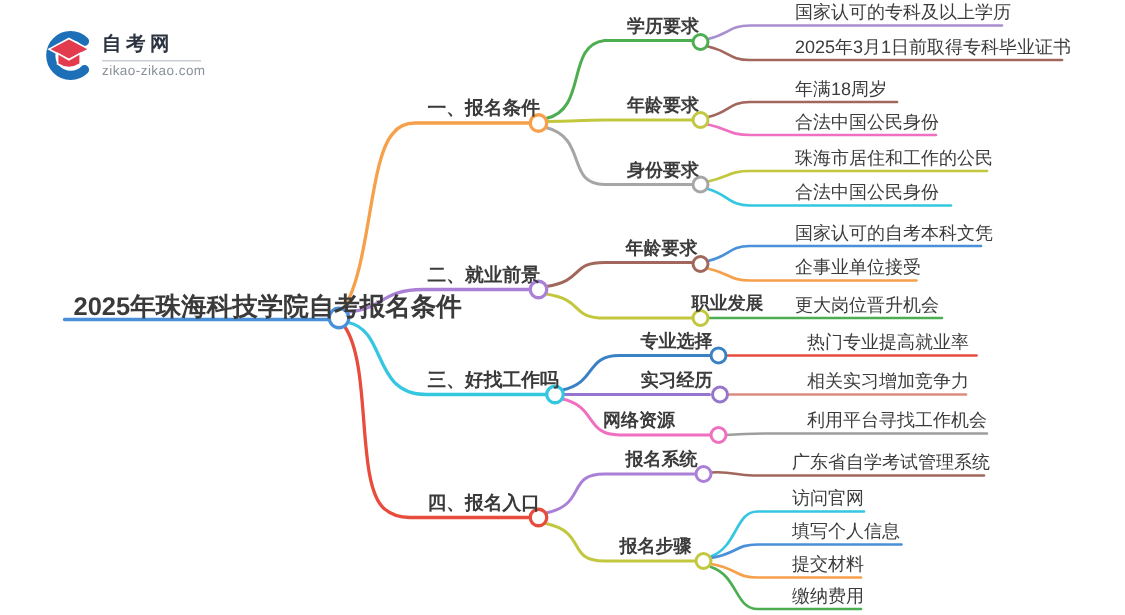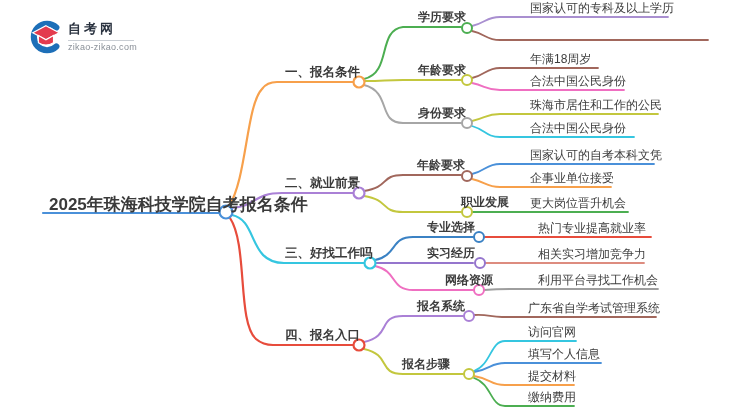--- a/index.html
+++ b/index.html
@@ -104,25 +104,26 @@
   <div class="label lab-branch" style="left:285px;top:246px;">三、好找工作吗</div>
   <div class="label lab-branch" style="left:285px;top:328px;">四、报名入口</div>
 
   <div class="label lab-node" style="left:418px;top:11px;">学历要求</div>
   <div class="label lab-node" style="left:418px;top:64px;">年龄要求</div>
   <div class="label lab-node" style="left:418px;top:107px;">身份要求</div>
   <div class="label lab-node" style="left:417px;top:159px;">年龄要求</div>
   <div class="label lab-node" style="left:417px;top:196px;padding-left:44px;">职业发展</div>
   <div class="label lab-node" style="left:427px;top:221px;">专业选择</div>
   <div class="label lab-node" style="left:427px;top:247px;">实习经历</div>
-  <div class="label lab-node" style="left:445px;top:274px;">网络资源</div>
+  <div class="label lab-node" style="left:402px;top:274px;">网络资源</div>
   <div class="label lab-node" style="left:417px;top:300px;">报名系统</div>
-  <div class="label lab-node" style="left:402px;top:358px;text-align:center;">报名步骤</div>
+  <div class="label lab-node" style="left:413px;top:358px;text-align:center;">报名步骤</div>
 
   <div class="label lab-leaf" style="left:530px;top:2px;">国家认可的专科及以上学历</div>
+  <div class="label lab-leaf" style="left:530px;top:25px;">2025年3月1日前取得专科毕业证书</div>
   <div class="label lab-leaf" style="left:530px;top:53px;">年满18周岁</div>
   <div class="label lab-leaf" style="left:530px;top:75px;">合法中国公民身份</div>
   <div class="label lab-leaf" style="left:530px;top:99px;">珠海市居住和工作的公民</div>
   <div class="label lab-leaf" style="left:530px;top:122px;">合法中国公民身份</div>
   <div class="label lab-leaf" style="left:530px;top:149px;">国家认可的自考本科文凭</div>
   <div class="label lab-leaf" style="left:530px;top:172px;">企事业单位接受</div>
   <div class="label lab-leaf" style="left:530px;top:197px;">更大岗位晋升机会</div>
   <div class="label lab-leaf" style="left:538px;top:222px;">热门专业提高就业率</div>
   <div class="label lab-leaf" style="left:538px;top:248px;">相关实习增加竞争力</div>
   <div class="label lab-leaf" style="left:538px;top:274px;">利用平台寻找工作机会</div>

